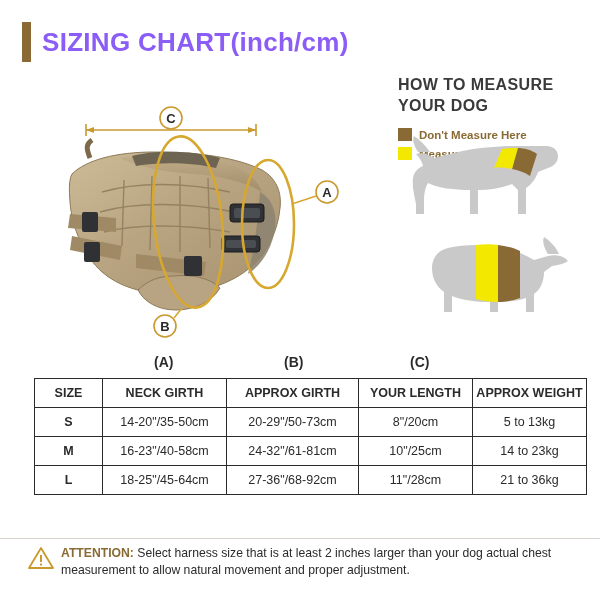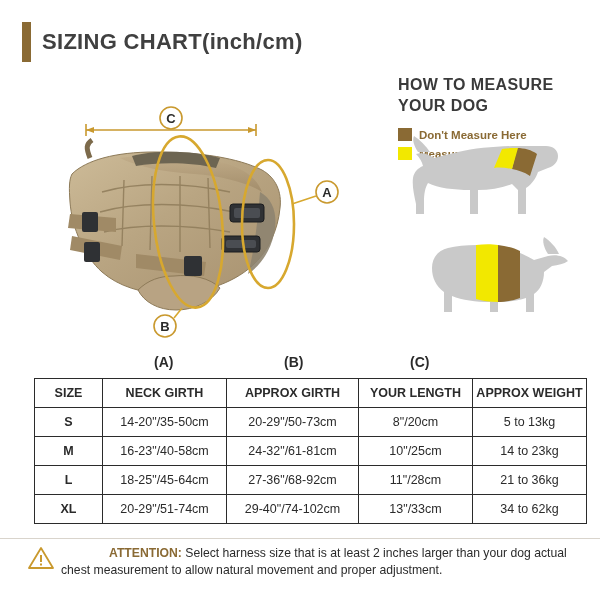--- a/index.html
+++ b/index.html
@@ -30,24 +30,24 @@
     display: flex;
     align-items: center;
   }
   .title-bar {
     width: 9px;
     height: 40px;
     background: #8a6a34;
     margin-right: 11px;
   }
   .title-text {
-    font-size: 22px;
+    font-size: 26px;
     font-weight: bold;
     letter-spacing: 0.3px;
-    color: #404040;
+    color: #8b5cf6;
     white-space: nowrap;
   }
 
   .howto {
     position: absolute;
     left: 398px;
     top: 30px;
     width: 190px;
     margin-top: 44px;
   }
@@ -162,21 +162,20 @@
     margin-right: 7px;
     margin-top: 1px;
   }
   .attention-text {
     font-size: 12.2px;
     line-height: 17px;
     color: #2b2b2b;
   }
   .attention-text b {
     color: #8a6a34;
-    margin-left: 48px;
   }
 
   
   .divider {
     position: absolute;
     left: 0;
     top: 538px;
     width: 600px;
     height: 1px;
     background: #d9d4cc;
@@ -357,27 +356,20 @@
         <td>10"/25cm</td>
         <td>14 to 23kg</td>
       </tr>
       <tr>
         <td class="size-cell">L</td>
         <td>18-25"/45-64cm</td>
         <td>27-36"/68-92cm</td>
         <td>11"/28cm</td>
         <td>21 to 36kg</td>
       </tr>
-      <tr>
-        <td class="size-cell">XL</td>
-        <td>20-29"/51-74cm</td>
-        <td>29-40"/74-102cm</td>
-        <td>13"/33cm</td>
-        <td>34 to 62kg</td>
-      </tr>
     </tbody>
   </table>
 
   <div class="divider"></div>
 
   <div class="attention">
     <svg class="warn-icon" viewBox="0 0 26 24">
       <path d="M13 2 L25 22 L1 22 Z" fill="none" stroke="#c9992e" stroke-width="1.8" stroke-linejoin="round"></path>
       <rect x="12" y="9" width="2" height="7" fill="#c9992e"></rect>
       <rect x="12" y="17.5" width="2" height="2" fill="#c9992e"></rect>

